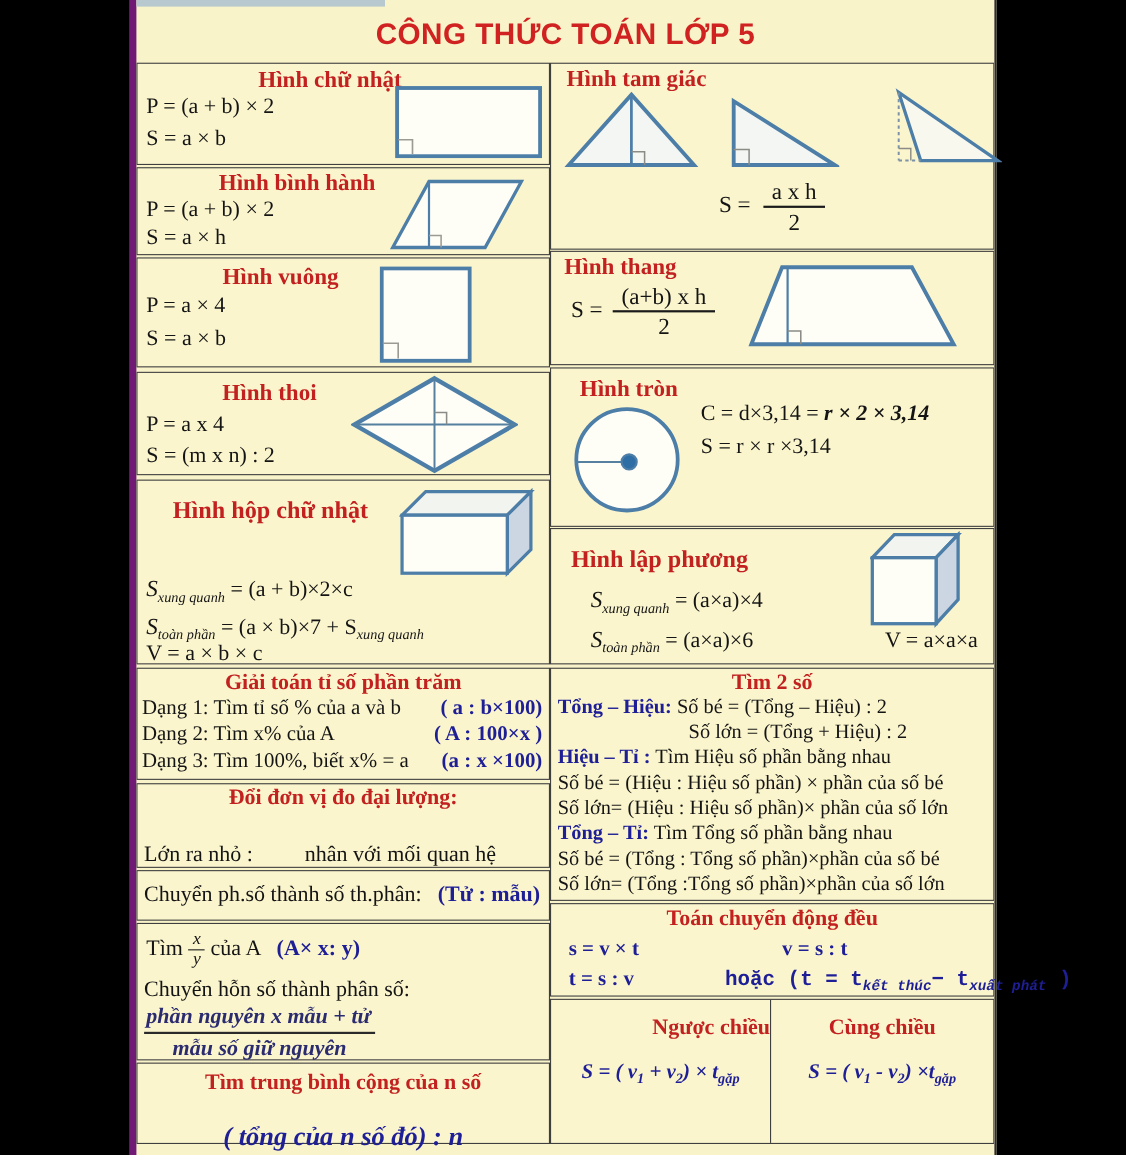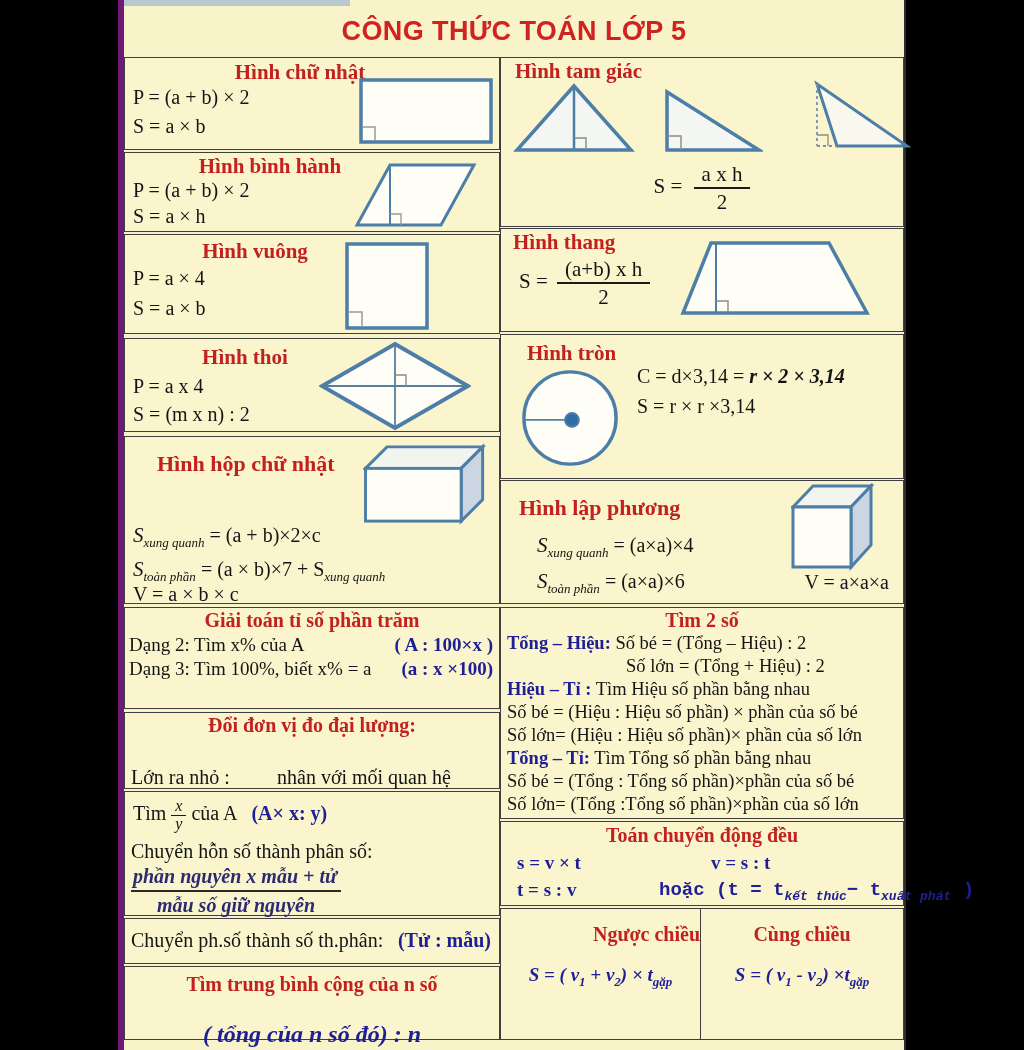--- a/index.html
+++ b/index.html
@@ -102,58 +102,62 @@
             <polygon points="100,26 122,4 122,58 100,80" fill="#ccd6e2" stroke="#4d7ea8" stroke-width="3"></polygon>
             <rect x="2" y="26" width="98" height="54" fill="#fefdf6" stroke="#4d7ea8" stroke-width="3"></rect>
           </svg>
           <div class="frm abs line" style="left:8px;top:86px;"><span class="it" style="font-size:21px;">S</span><sub>xung quanh</sub><span> = (a + b)×2×c</span></div>
           <div class="frm abs line" style="left:8px;top:120px;"><span class="it" style="font-size:21px;">S</span><sub>toàn phần</sub><span> = (a × b)×7 + S</span><sub>xung quanh</sub></div>
           <div class="frm abs" style="left:8px;top:146px;">V = a × b × c</div>
         </div>
 
         <div class="box" style="height:102px;margin-bottom:3px;">
           <div class="h-red center" style="font-size:20px;padding-top:1px;">Giải toán tỉ số phần trăm</div>
+          <div class="frm" style="display:flex;justify-content:space-between;padding:1px 6px 0 4px;font-size:19px;">
+            <span>Dạng 1: Tìm tỉ số % của a và b</span>
+              <span class="navy">( a : b×100)</span>
+          </div>
           <div class="frm" style="display:flex;justify-content:space-between;padding:2px 6px 0 4px;font-size:19px;">
             <span>Dạng 2: Tìm x% của A</span>
               <span class="navy">( A : 100×x )</span>
           </div>
           <div class="frm" style="display:flex;justify-content:space-between;padding:2px 6px 0 4px;font-size:19px;">
             <span>Dạng 3: Tìm 100%, biết x% = a</span>
               <span class="navy">(a : x ×100)</span>
           </div>
         </div>
 
         <div class="box" style="height:77px;margin-bottom:2px;">
           <div class="h-red center" style="font-size:20px;padding-top:1px;">Đổi đơn vị đo đại lượng:</div>
           <div class="frm" style="padding:1px 0 0 6px;font-size:20px;margin-top:28px;">
             <span style="display:inline-block;width:146px;">Lớn ra nhỏ  :</span><span>nhân với mối quan hệ</span>
           </div>
           <div class="frm" style="padding:3px 0 0 6px;font-size:19px;">
             <span style="display:inline-block;width:146px;">Nhỏ ra lớn  :</span><span>chia cho mối quan hệ</span>
+          </div>
+        </div>
+
+        <div class="box" style="height:46px;margin-bottom:2px;">
+          <div class="frm" style="display:flex;justify-content:space-between;padding:10px 8px 0 6px;">
+            <span>Chuyển ph.số thành số th.phân:</span>
+              <span class="navy">(Tử : mẫu)</span>
           </div>
         </div>
 
         <div class="box" style="height:125px;margin-bottom:2px;">
           <div class="frm abs line" style="left:8px;top:6px;">
             <span>Tìm</span>
             <span class="smallfrac"><span class="num">x</span><span class="den">y</span></span>
             <span>của A</span>
             <span class="navy" style="margin-left:10px;">(A× x: y)</span>
           </div>
           <div class="frm abs" style="left:6px;top:48px;">Chuyển hỗn số thành phân số:</div>
           <div class="bigfrac abs" style="left:6px;top:73px;">
             <span class="num">phần nguyên x mẫu + tử</span>
             <span class="den">mẫu số giữ nguyên</span>
-          </div>
-        </div>
-
-        <div class="box" style="height:46px;margin-bottom:2px;">
-          <div class="frm" style="display:flex;justify-content:space-between;padding:10px 8px 0 6px;">
-            <span>Chuyển ph.số thành số th.phân:</span>
-              <span class="navy">(Tử : mẫu)</span>
           </div>
         </div>
 
         <div class="box" style="height:74px;">
           <div class="h-red center" style="font-size:20px;padding-top:6px;">Tìm trung bình cộng của n số</div>
           <div class="navyit center" style="font-size:24px;padding-top:8px;margin-top:17px;">( tổng của n số đó) :  n</div>
         </div>
       </div>
 
       <div class="col right">

